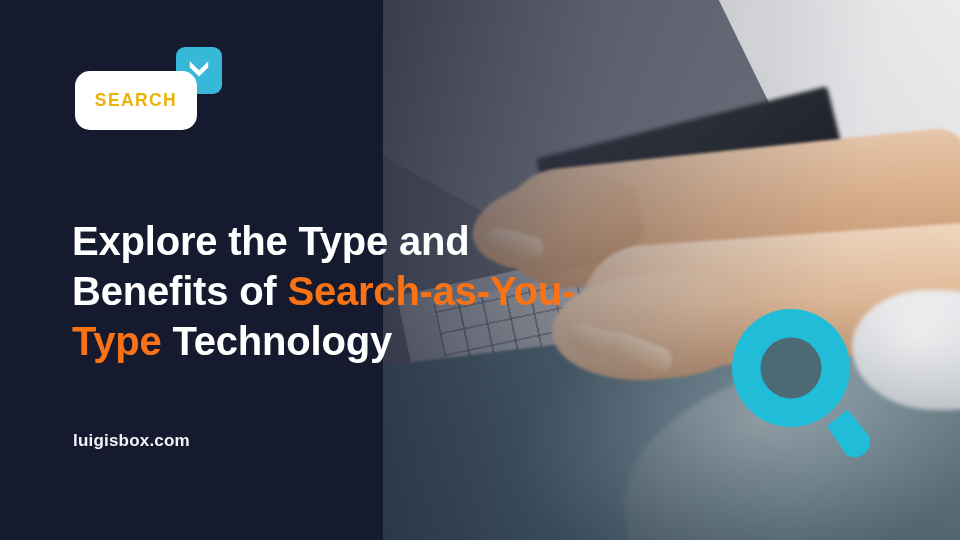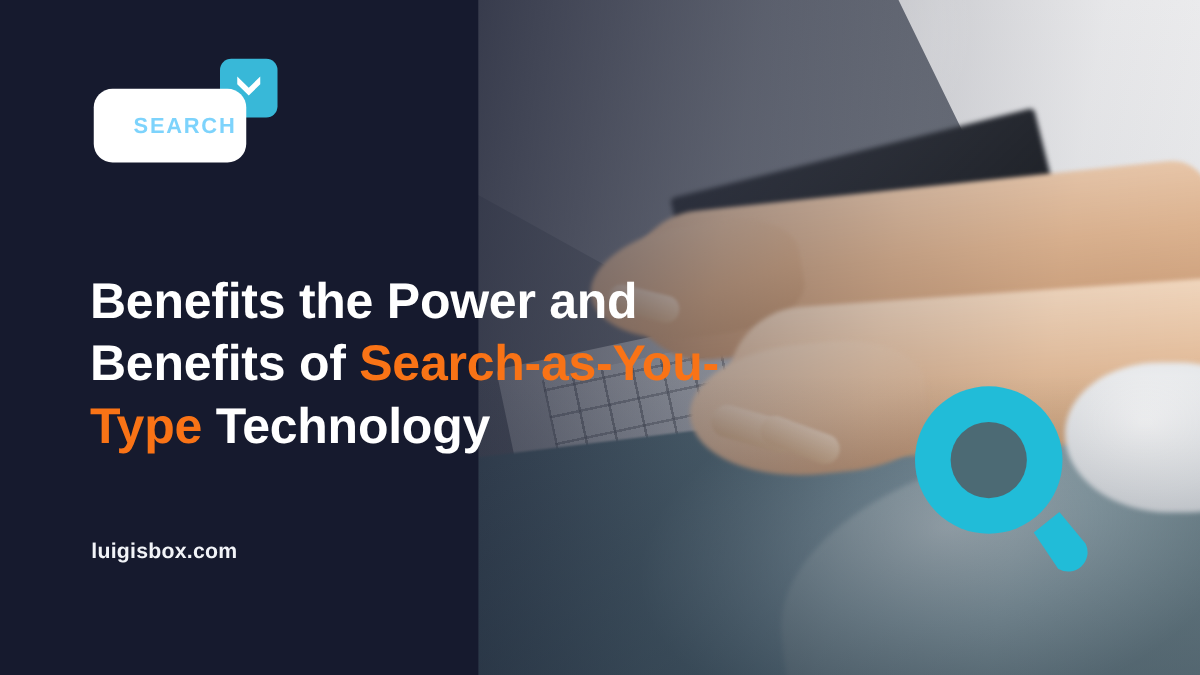--- a/index.html
+++ b/index.html
@@ -195,24 +195,24 @@
   .logo .cyan-box svg { display:block; margin:12px auto 0; }
   .logo .pill {
     position:absolute;
     left:0; top:24px;
     width:122px; height:59px;
     background:#ffffff;
     border-radius:15px;
   }
   .logo .pill-text {
     position:absolute;
-    left:12px; top:24px;
+    left:0; top:24px;
     width:122px; height:59px;
     display:flex; align-items:center; justify-content:center;
-    color:#7dd3fc;
+    color:#eab308;
     font-size:17.5px;
     font-weight:bold;
     letter-spacing:1.4px;
   }
 
   
   .headline {
     position:absolute;
     left:72px; top:216px;
     width:600px;
@@ -274,21 +274,21 @@
     <div class="cyan-box">
       <svg width="24" height="18" viewBox="0 0 24 18">
         <path d="M2.8 2.2 L12 11.2 L21.2 2.2 L21.2 8.4 L12 17.4 L2.8 8.4 Z" fill="#ffffff"></path>
       </svg>
     </div>
     <div class="pill"></div>
     <div class="pill-text">SEARCH</div>
   </div>
 
   <div class="headline">
-    <span>Benefits the Power and</span><br>
+    <span>Explore the Type and</span><br>
     <span>Benefits of </span><span class="accent">Search-as-You-</span><br>
     <span class="accent">Type</span><span> Technology</span>
   </div>
 
   <div class="site-url">luigisbox.com</div>
 
   <div class="magnifier">
     <svg width="150" height="152" viewBox="0 0 150 152">
       <path d="M119.5 101.5 L140.5 127 a15.5 15.5 0 0 1 -22 20 L99 118 Z" fill="#21bcd8"></path>
       <circle cx="63" cy="60" r="59" fill="#21bcd8"></circle>

